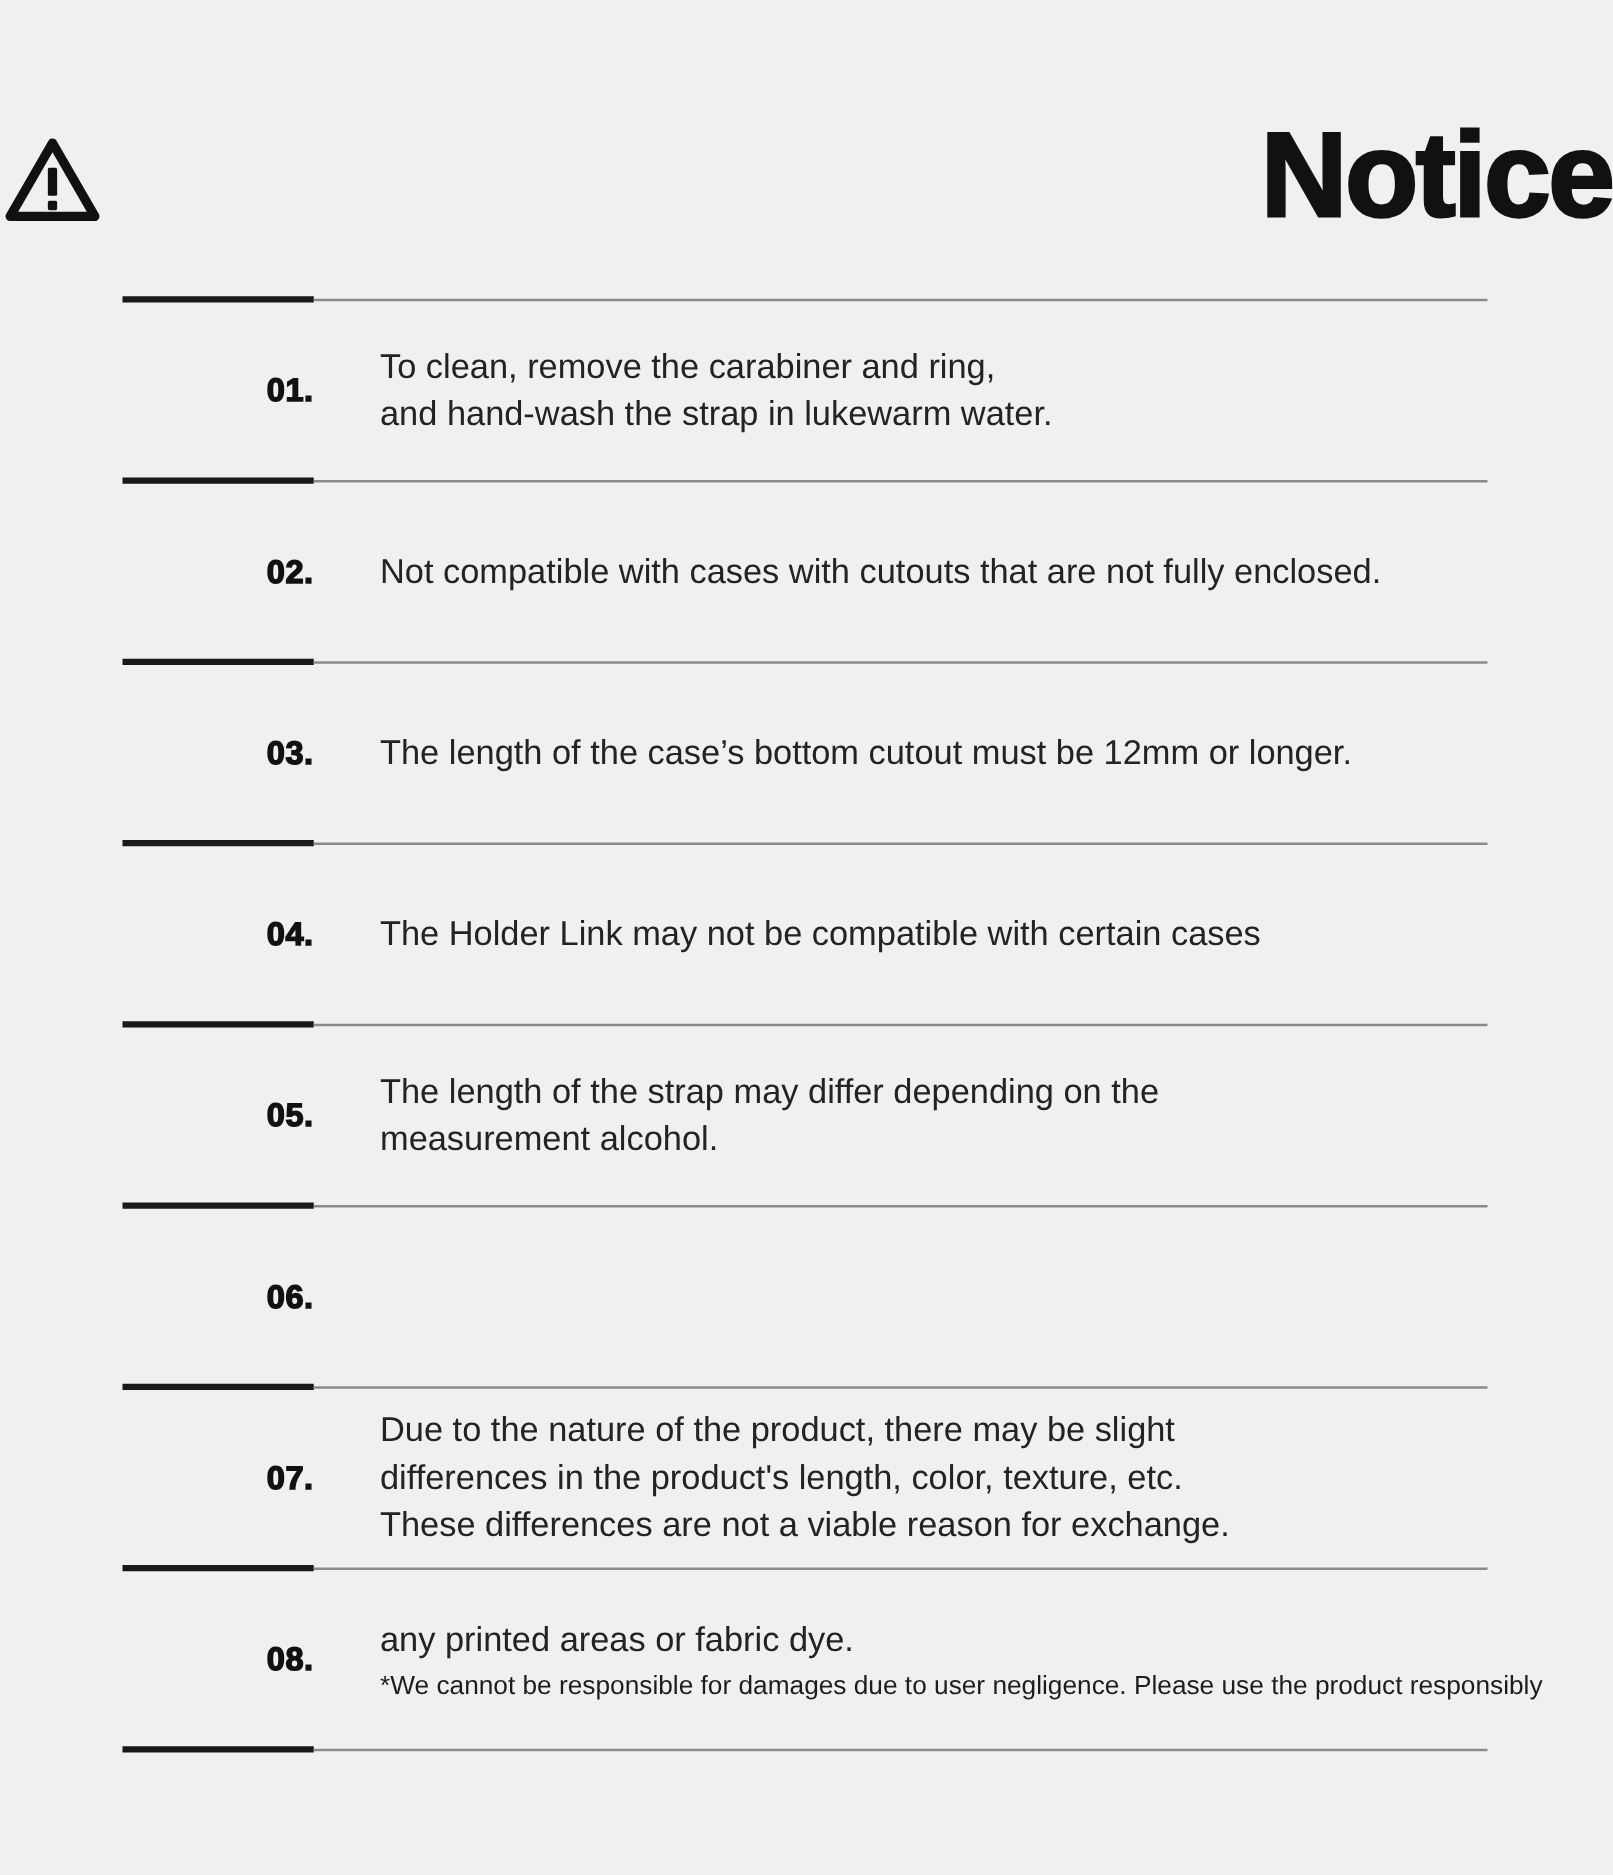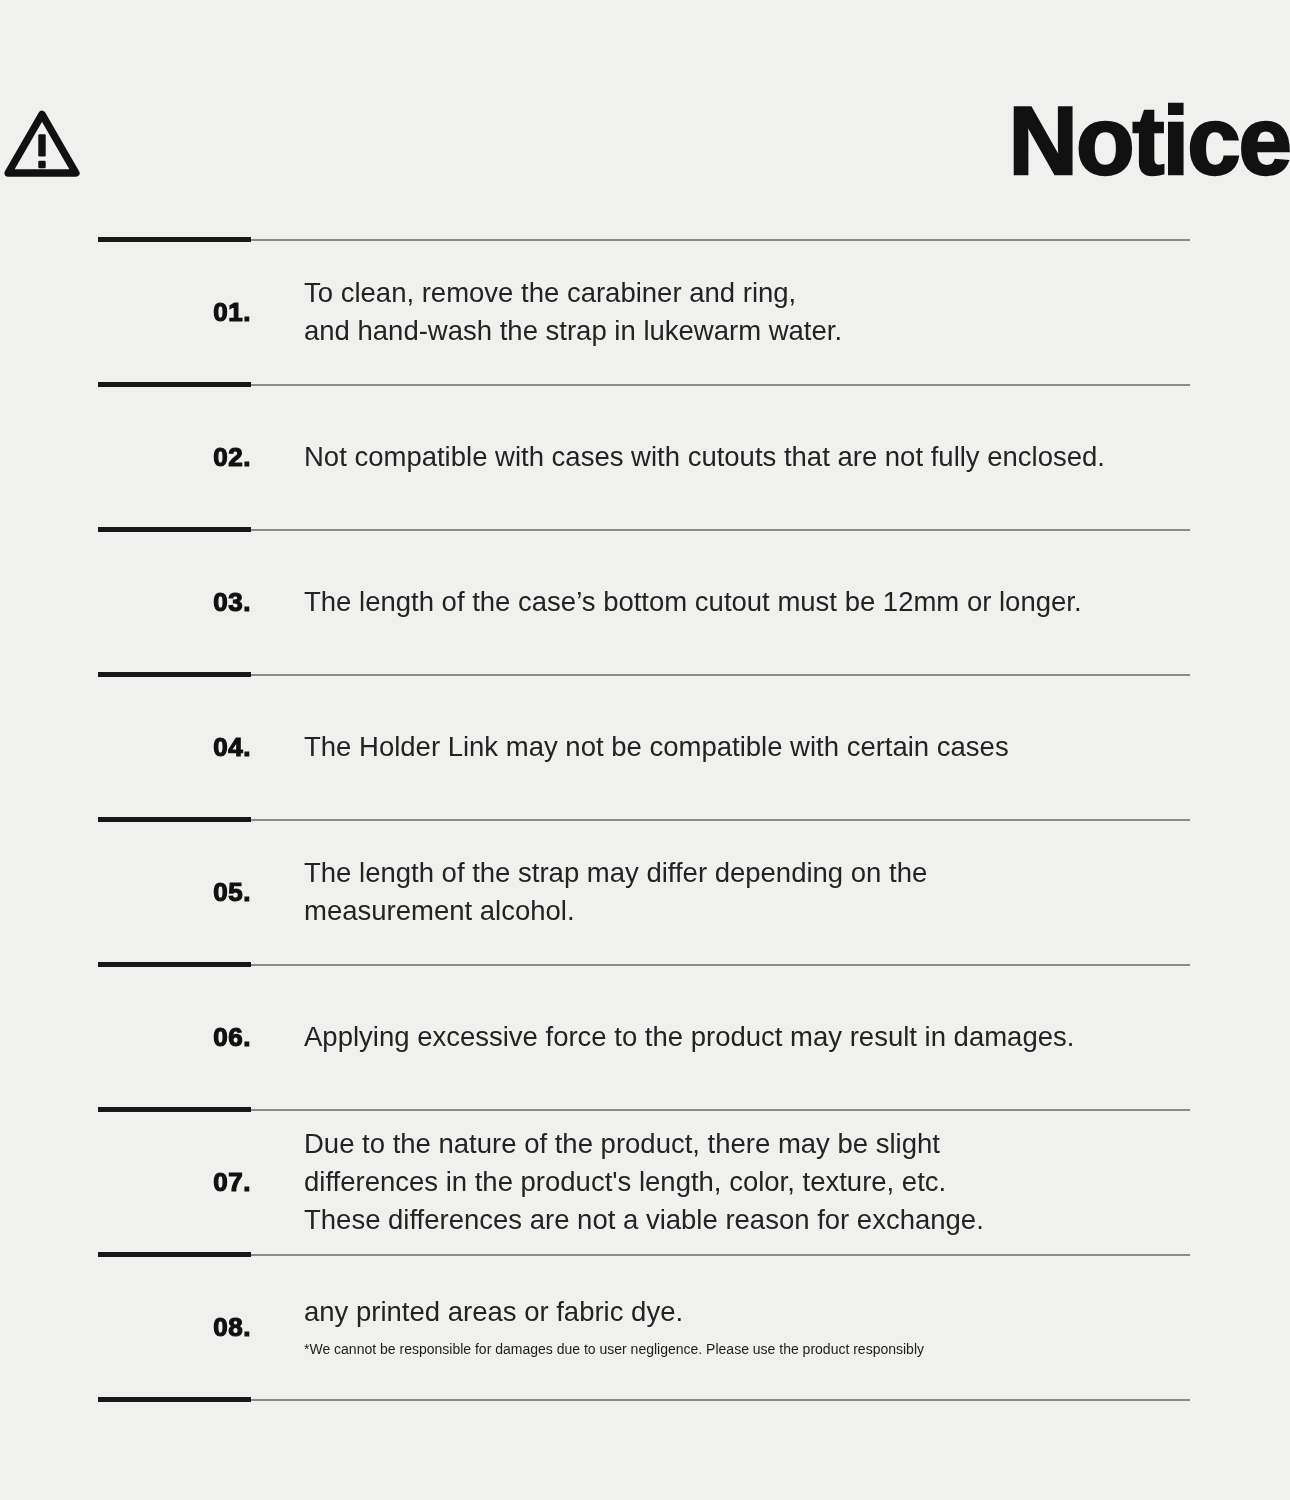--- a/index.html
+++ b/index.html
@@ -83,21 +83,21 @@
     letter-spacing:0.5px;
   }
   .text{
     margin-left:53px;
     font-size:27.5px;
     line-height:38px;
     color:var(--text);
   }
   .text .line{white-space:nowrap;}
   .text .footnote{
-    font-size:14px;
+    font-size:21px;
     line-height:26px;
     margin-top:5px;
     white-space:nowrap;
     color:#1d1d1d;
   }
 </style>
 </head>
 <body>
 
 <div class="canvas">
@@ -180,23 +180,20 @@
     </div>
   </div>
 
   <div class="row">
     <div class="divider">
       <span class="bold-seg"></span>
       <span class="thin-seg"></span>
     </div>
     <div class="row-body">
       <div class="num">06.</div>
-      <div class="text">
-              <p class="line">Applying excessive force to the product may result in damages.</p>
-            </div>
     </div>
   </div>
 
   <div class="row">
     <div class="divider">
       <span class="bold-seg"></span>
       <span class="thin-seg"></span>
     </div>
     <div class="row-body">
       <div class="num">07.</div>

